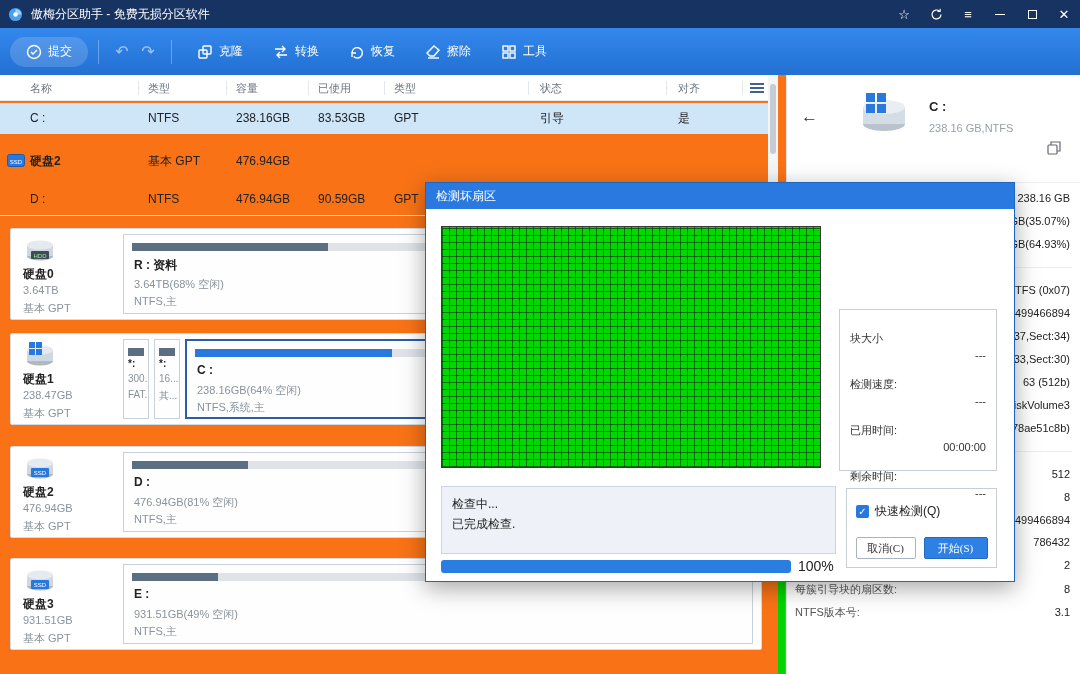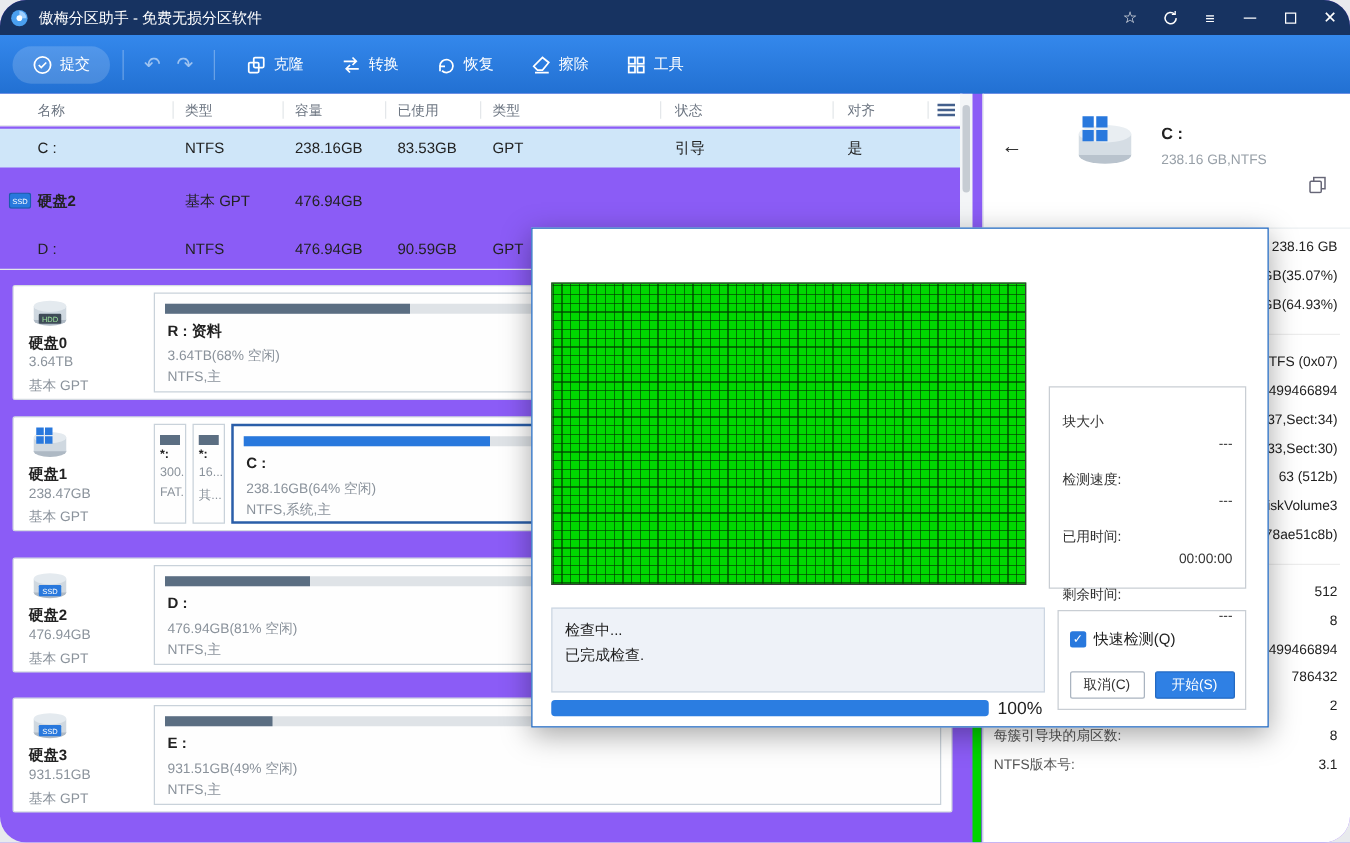--- a/index.html
+++ b/index.html
@@ -1,18 +1,18 @@
 <!DOCTYPE html>
 <html><head>
 <meta charset="utf-8">
 <style>
   * { margin:0; padding:0; box-sizing:border-box; }
   html,body { background:#e8eaed; }
   body { font-family:"Liberation Sans","DejaVu Sans",sans-serif; }
-  .app { position:relative; width:1080px; height:674px; background:#8b5cf6; overflow:hidden;border-radius:21px; }
+  .app { position:relative; width:1080px; height:674px; background:#f97316; overflow:hidden; }
 
   
   .titlebar { position:absolute; left:0; top:0; width:1080px; height:28px; background:#173361;
               display:flex; align-items:center; color:#fff; font-size:12px; }
   .titlebar .app-ic { margin:0 8px 0 8px; display:flex; }
   .titlebar .spacer { flex:1; }
   .tb-ic { width:32px; height:28px; display:flex; align-items:center; justify-content:center;
            color:#fff; font-size:13px; cursor:default; }
   .max-box { width:9px; height:9px; border:1px solid #fff; display:inline-block; }
   .min-bar { width:10px; height:1px; background:#fff; display:inline-block; }
@@ -104,21 +104,21 @@
   .stat .sv { height:17px; line-height:17px; text-align:right; }
   .dlg-status { position:absolute; left:15px; top:303px; width:395px; height:68px;
                 background:#eef2f8; border:1px solid #ccd6e2; padding:7px 10px;
                 font-size:12px; color:#222; line-height:20px; }
   .dlg-opts { position:absolute; left:420px; top:305px; width:151px; height:80px; border:1px solid #c9ced4; }
   .chk-row { position:absolute; left:9px; top:14px; display:flex; align-items:center; gap:6px;
              font-size:12px; color:#222; }
   .chk { width:13px; height:13px; background:#2878dd; color:#fff; font-size:10px; line-height:13px;
          text-align:center; border-radius:2px; flex:none; }
   .btn-row { position:absolute; left:0; right:0; bottom:8px; display:flex; justify-content:center; gap:8px; }
-  .btn { height:22px; font-size:11px; line-height:20px; padding:0 10px; border-radius:2px; text-align:center; }
+  .btn { height:22px; font-size:11px; line-height:20px; padding:0 10px; border-radius:2px; text-align:center;font-family:Liberation Serif, serif; }
   .btn.cancel { background:#fff; border:1px solid #aab4c0; color:#333; min-width:60px; }
   .btn.start  { background:#2f80e4; border:1px solid #2369c2; color:#fff; min-width:64px; }
   .dlg-progress { position:absolute; left:15px; top:377px; width:350px; height:13px;
                   background:#2b7de1; border-radius:3px; }
   .dlg-pct { position:absolute; left:372px; top:375px; font-size:14px; color:#222; }
 </style>
 </head>
 <body>
 
 <div class="app">
@@ -470,20 +470,21 @@
         <span class="lbl">每簇引导块的扇区数:</span>
         <span class="val">8</span>
       </div>
     <div class="rp-row" style="top:527px">
         <span class="lbl">NTFS版本号:</span>
         <span class="val">3.1</span>
       </div>
   </div>
 
   <div class="dlg">
+    <div class="dlg-title">检测坏扇区</div>
     <div class="dlg-grid"></div>
 
 
     <div class="dlg-stats">
       <div class="stat">
           <div class="sl">块大小</div>
           <div class="sv">---</div>
         </div>
       <div class="stat">
           <div class="sl">检测速度:</div>

